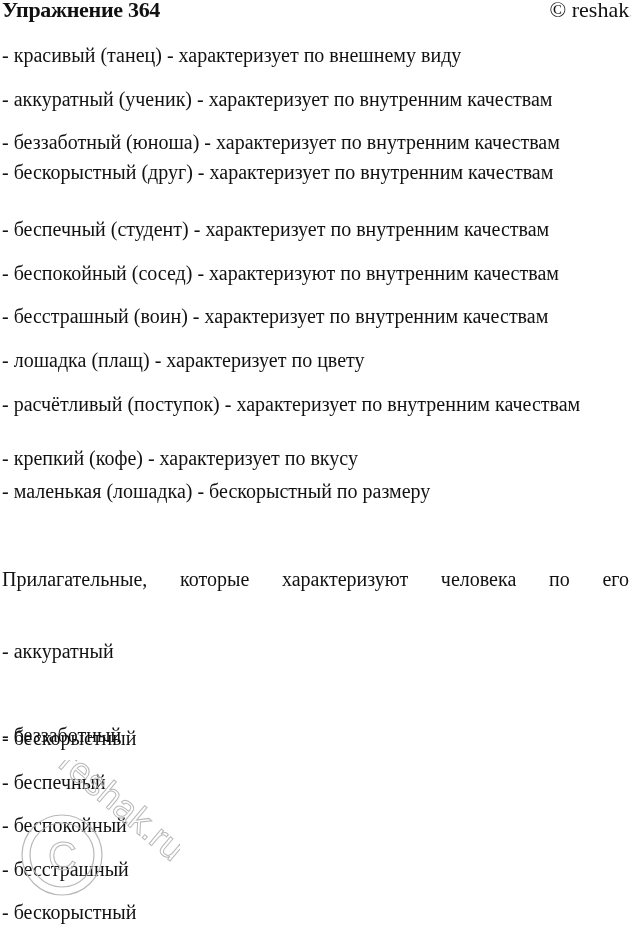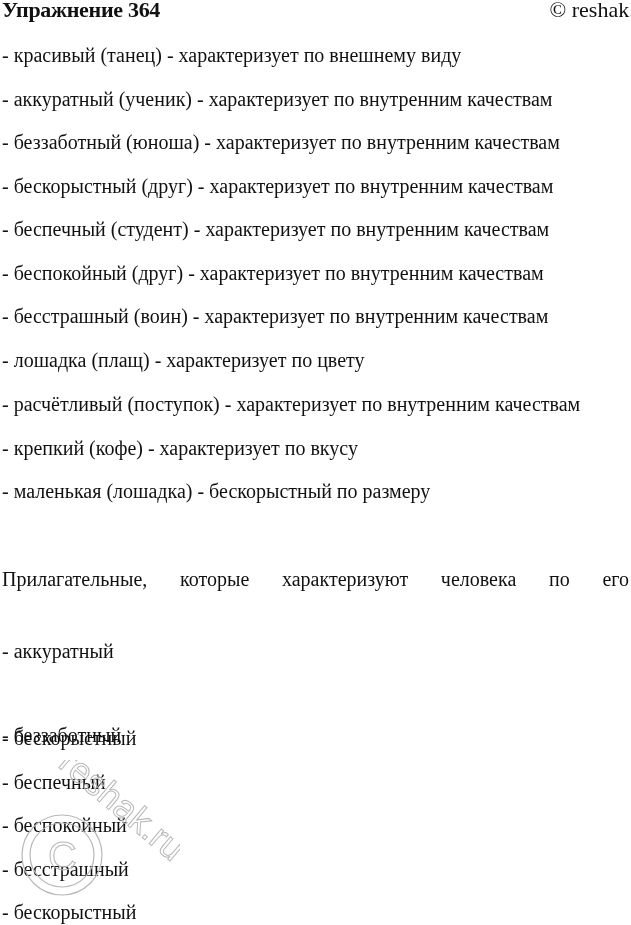--- a/index.html
+++ b/index.html
@@ -75,27 +75,27 @@
 
 <div class="header">
   <div class="title">Упражнение 364</div>
   <div class="copyright">© reshak.ru</div>
 </div>
 
 <div>
   <div class="line" style="top:43px">- красивый (танец) - характеризует по внешнему виду</div>
   <div class="line" style="top:87px">- аккуратный (ученик) - характеризует по внутренним качествам</div>
   <div class="line" style="top:130px">- беззаботный (юноша) - характеризует по внутренним качествам</div>
-  <div class="line" style="top:174px">- бескорыстный (друг) - характеризует по внутренним качествам</div>
+  <div class="line" style="top:160px">- бескорыстный (друг) - характеризует по внутренним качествам</div>
   <div class="line" style="top:217px">- беспечный (студент) - характеризует по внутренним качествам</div>
-  <div class="line" style="top:261px">- беспокойный (друг) - характеризует по внутренним качествам</div>
+  <div class="line" style="top:261px">- беспокойный (сосед) - характеризуют по внутренним качествам</div>
   <div class="line" style="top:304px">- бесстрашный (воин) - характеризует по внутренним качествам</div>
   <div class="line" style="top:348px">- лошадка (плащ) - характеризует по цвету</div>
   <div class="line" style="top:392px">- расчётливый (поступок) - характеризует по внутренним качествам</div>
-  <div class="line" style="top:436px">- крепкий (кофе) -  характеризует по вкусу</div>
+  <div class="line" style="top:446px">- крепкий (кофе) -  характеризует по вкусу</div>
   <div class="line" style="top:479px">- маленькая (лошадка) - бескорыстный по размеру</div>
 </div>
 
 <div class="para">
   <span class="first">Прилагательные, которые характеризуют человека по его</span>
 </div>
 
 <div>
   <div class="line" style="top:639px">- аккуратный</div>
   <div class="line" style="top:723px">- беззаботный</div>

